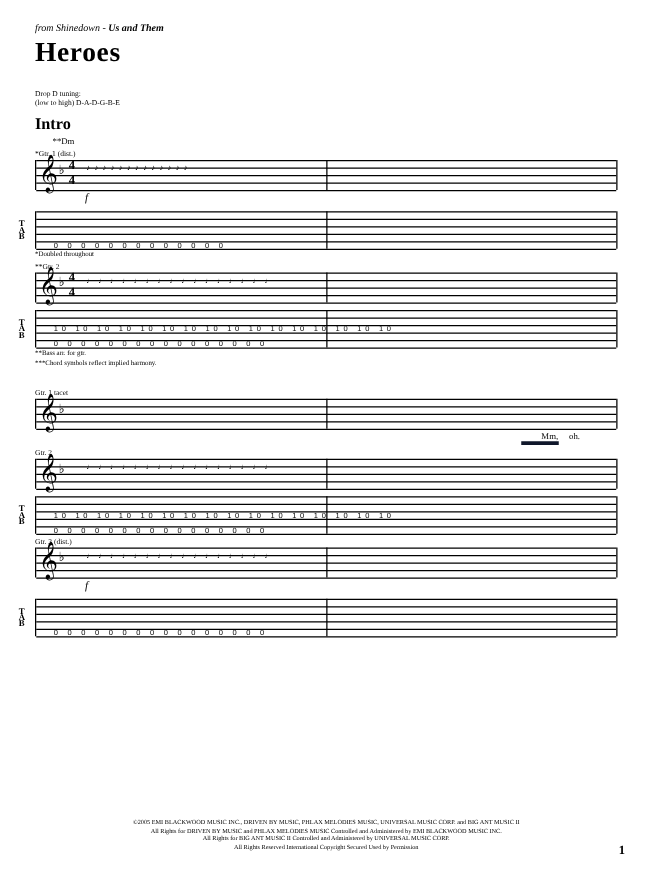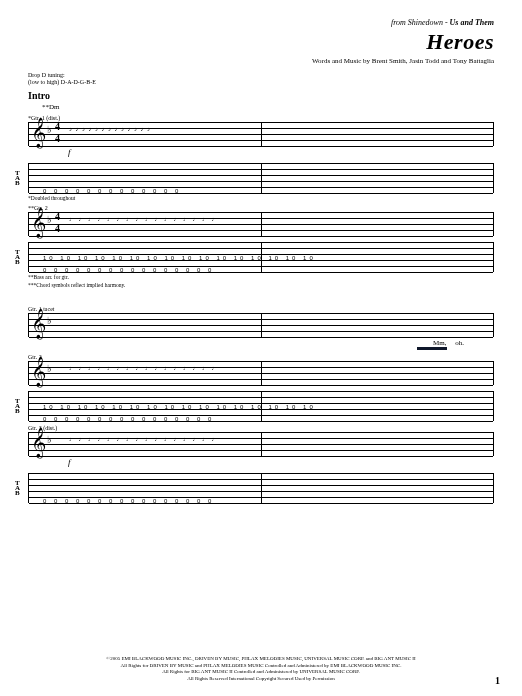--- a/index.html
+++ b/index.html
@@ -10,27 +10,27 @@
     font-family: Georgia, 'Times New Roman', serif;
     color: #000;
     position: relative;
     overflow: hidden;
   }
   .page {
     padding: 18px 28px 10px 28px;
     height: 100%;
     position: relative;
   }
-  .header { text-align: right; margin-bottom: 7px; }
+  .header { text-align: left; margin-bottom: 18px; }
   .from-line { font-size: 8px; font-style: italic; }
   .from-line .album { font-weight: bold; font-style: italic; }
-  .title { font-size: 22px; font-weight: bold; margin-top: 2px; letter-spacing: 0.5px; font-style: italic; }
+  .title { font-size: 22px; font-weight: bold; margin-top: 2px; letter-spacing: 0.5px; }
   .credits { font-size: 7px; margin-top: 2px; }
   .tuning-block { font-size: 6px; margin-top: 6px; line-height: 1.2; }
-  .section-label { font-size: 10px; font-weight: bold; margin-top: 4px; }
+  .section-label { font-size: 13px; font-weight: bold; margin-top: 4px; }
   .tempo-line { font-size: 7px; margin-top: 2px; }
   .chord-label { font-size: 7px; margin-top: 2px; margin-left: 14px; }
   .staff-system { margin-top: 4px; }
   .gtr-label { font-size: 6px; margin-bottom: 1px; }
   .staff {
     position: relative;
     height: 24px;
     border-left: 1px solid #000;
     border-right: 1px solid #000;
   }
@@ -158,21 +158,20 @@
 </head>
 <body>
 
 <div class="page">
 
   <div class="header">
     <div class="from-line">
       <span>from Shinedown - </span><span class="album">Us and Them</span>
     </div>
     <div class="title">Heroes</div>
-    <div class="credits">Words and Music by Brent Smith, Jasin Todd and Tony Battaglia</div>
   </div>
 
   <div class="tuning-block">
     <div>Drop D tuning:</div>
     <div>(low to high) D-A-D-G-B-E</div>
   </div>
 
   <div class="section-label">Intro</div>
   <div class="chord-label">**Dm</div>
 

